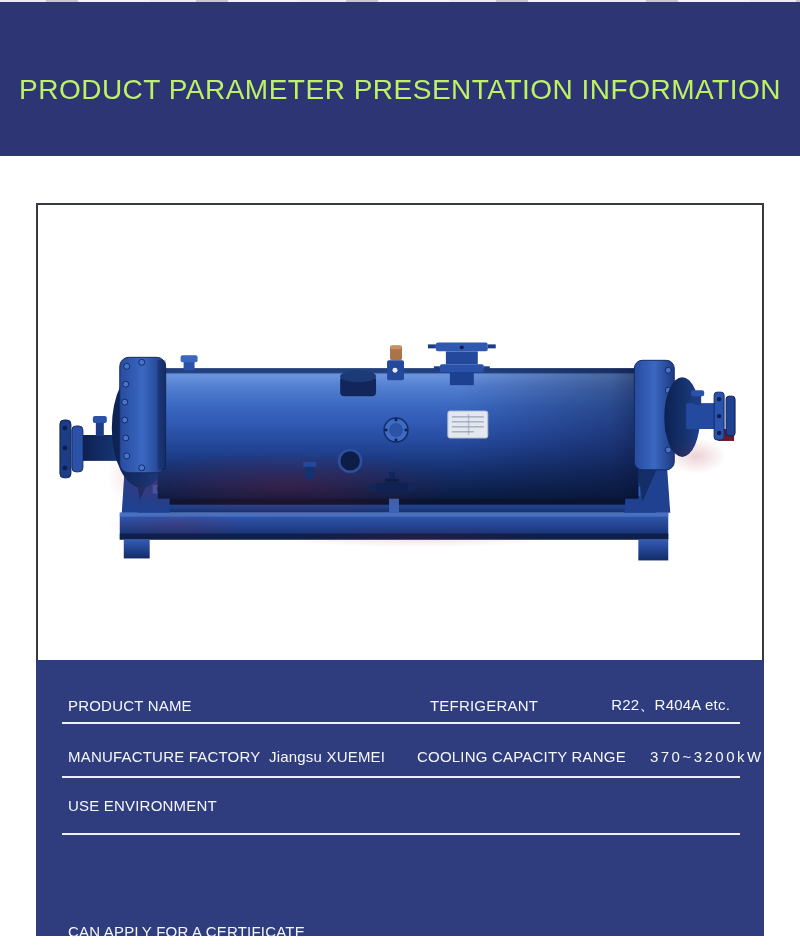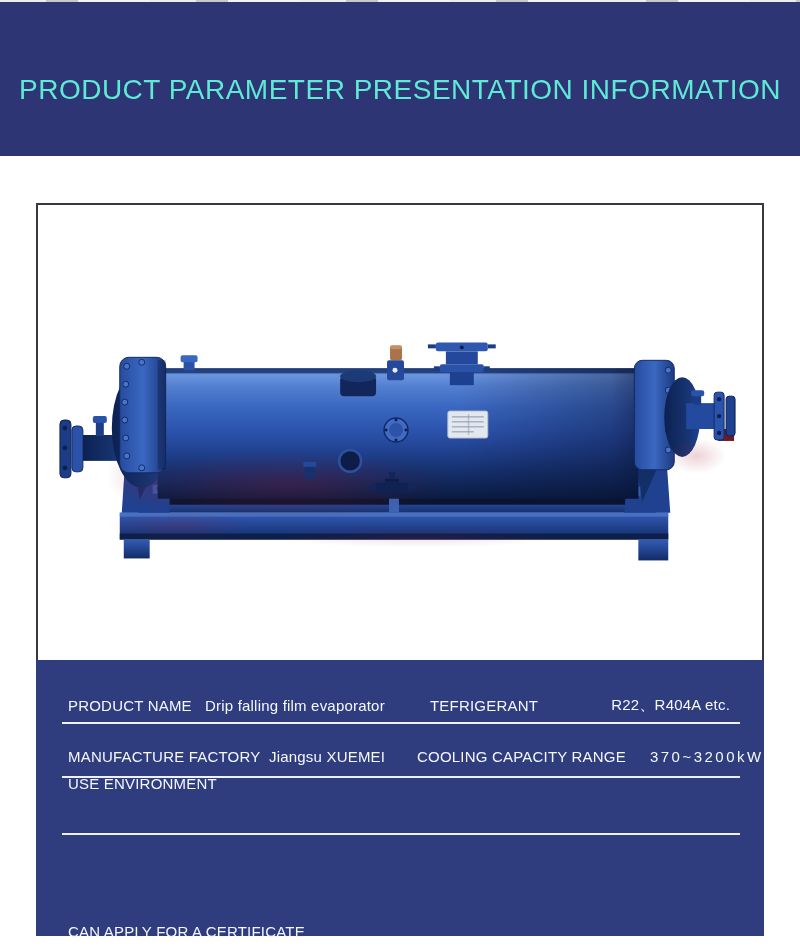--- a/index.html
+++ b/index.html
@@ -10,37 +10,37 @@
   .top-noise{
     position:absolute;left:0;top:0;width:800px;height:2px;
     background:repeating-linear-gradient(90deg,#ececec 0 46px,#c8c8cc 46px 78px,#f2f2f2 78px 150px);
   }
   .header{
     position:absolute;left:0;top:2px;width:800px;height:154px;
     background:#2d3574;display:flex;align-items:center;justify-content:center;
     padding-top:22px;box-sizing:border-box;
   }
   .header h1{
-    margin:0;color:#5eead4;font-size:28px;font-weight:400;letter-spacing:.5px;white-space:nowrap;
+    margin:0;color:#bef264;font-size:28px;font-weight:400;letter-spacing:.5px;white-space:nowrap;
   }
   .photo-frame{
     position:absolute;left:36px;top:203px;width:728px;height:457px;
     box-sizing:border-box;border:2px solid #36393f;border-bottom:none;background:#ffffff;
   }
   .photo-frame svg{position:absolute;left:0;top:0;width:100%;height:100%;}
   .spec-panel{
     position:absolute;left:36px;top:660px;width:728px;height:276px;
     background:#2f3d7e;color:#f5f7fc;font-size:15px;font-weight:400;
   }
   .spec-panel .sep{
     position:absolute;left:26px;right:24px;height:2px;background:rgba(255,255,255,.92);
   }
   .sep1{top:62px;} .sep2{top:116px;} .sep3{top:173px;}
   .row{position:absolute;left:0;width:100%;}
-  .row1{top:8px;height:62px;} .row2{top:64px;height:64px;} .row3{top:102px;height:41px;} .row4{top:175px;height:101px;}
+  .row1{top:8px;height:62px;} .row2{top:64px;height:64px;} .row3{top:124px;height:41px;} .row4{top:175px;height:101px;}
   .row .cell{position:absolute;top:50%;transform:translateY(-50%);white-space:nowrap;letter-spacing:.2px;}
   .row1 .cell{top:60%;}
   .val-spaced{letter-spacing:2.5px;margin-left:24px;}
   .multiline{position:absolute;white-space:nowrap;letter-spacing:.1px;}
   .r3-val{left:214px;top:5px;line-height:22px;}
   .r4-val{left:307px;top:13px;line-height:19.5px;}
   .r4-label{top:46%;margin-top:45px;}
 </style>
 </head>
 <body>
@@ -238,21 +238,20 @@
         <rect x="332" y="281" width="7" height="6" fill="#13265c"></rect>
         <rect x="371" y="281" width="7" height="6" fill="#13265c"></rect>
       </g>
     </svg>
   </div>
 
   <div class="spec-panel">
 
     <div class="row row1">
       <span class="cell" style="left:32px">PRODUCT NAME</span>
-      <span class="cell" style="left:169px">Drip falling film evaporator</span>
       <span class="cell" style="left:394px">TEFRIGERANT</span>
       <span class="cell" style="right:34px">R22、R404A etc.</span>
     </div>
     <div class="sep sep1"></div>
 
     <div class="row row2">
       <span class="cell" style="left:32px">MANUFACTURE FACTORY</span>
       <span class="cell" style="left:233px">Jiangsu XUEMEI</span>
       <span class="cell" style="left:381px"><span>COOLING CAPACITY RANGE</span><span class="val-spaced">370~3200kW</span></span>
     </div>

